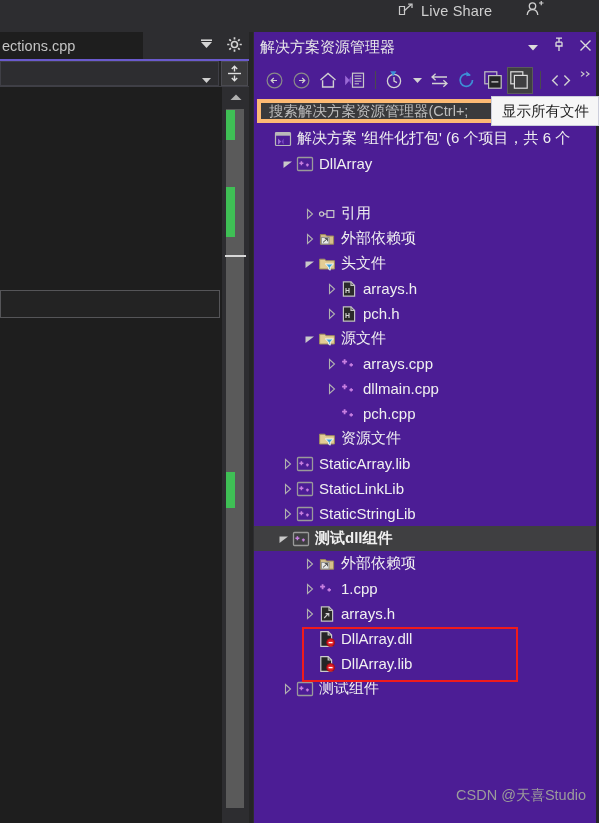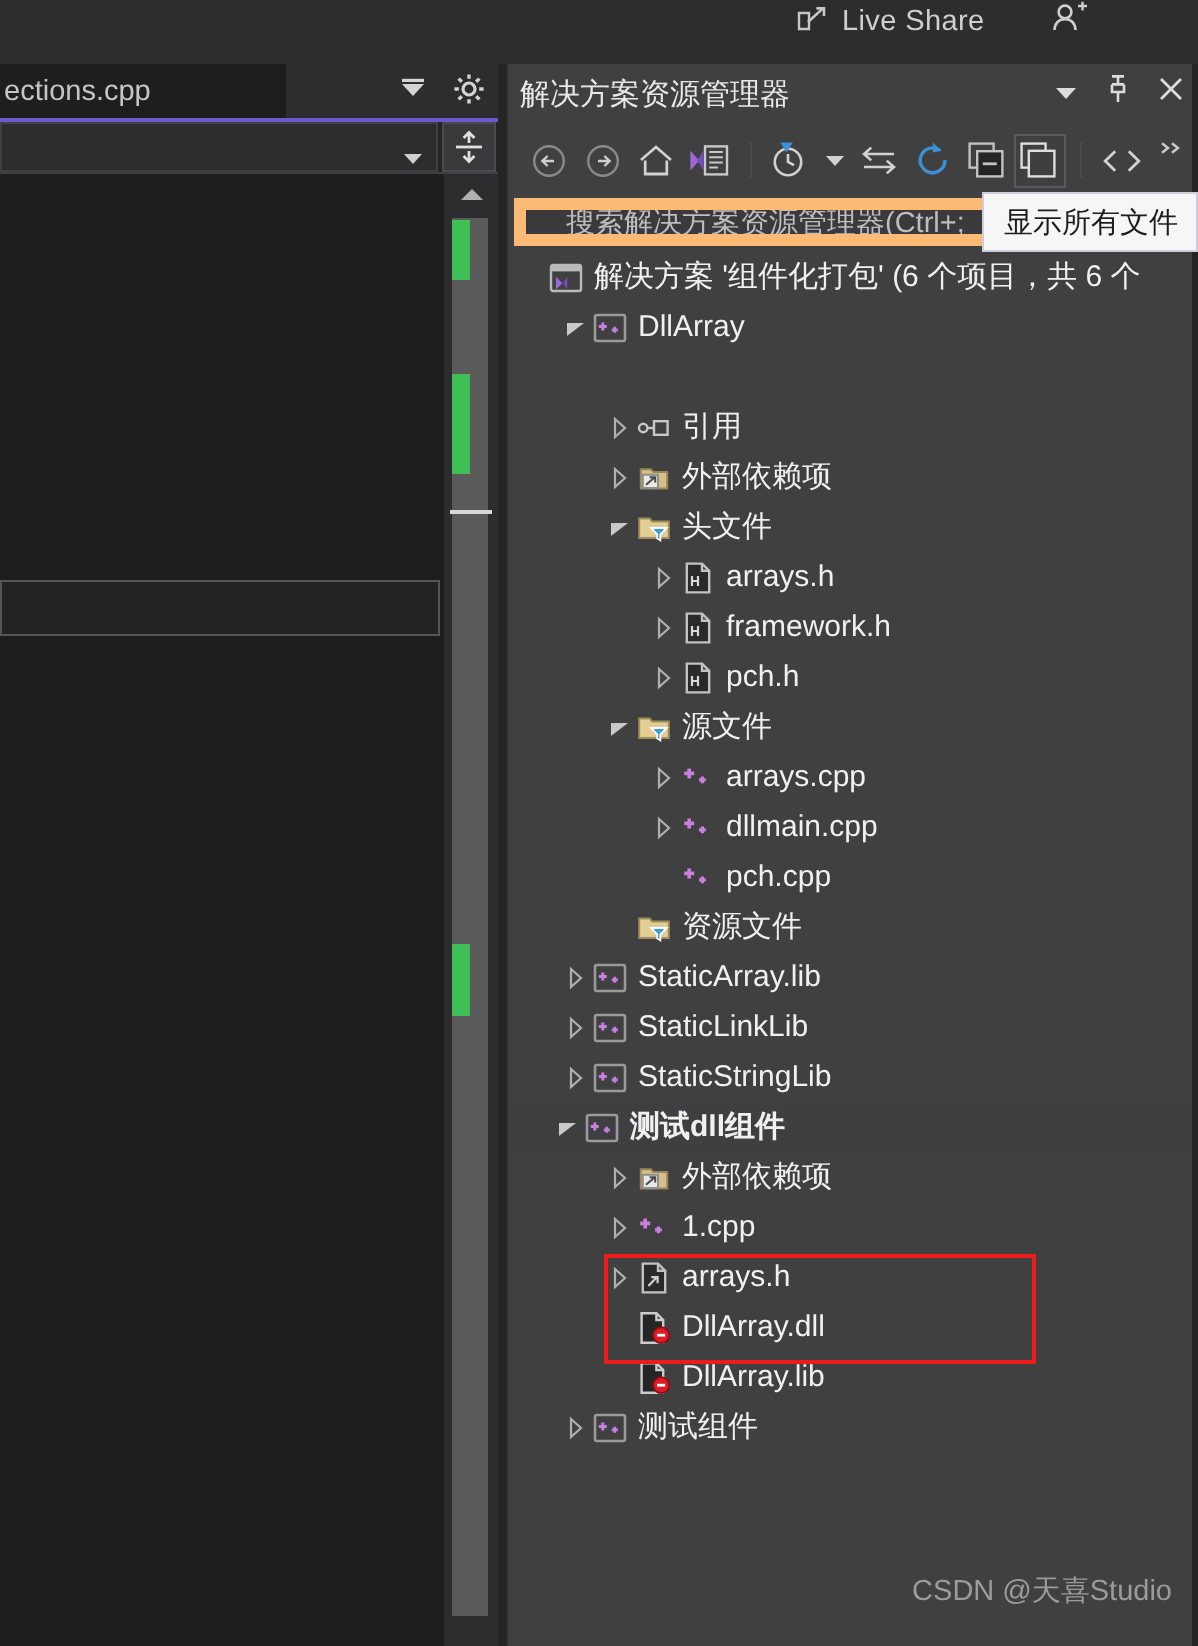--- a/index.html
+++ b/index.html
@@ -144,21 +144,21 @@
     position: absolute; left: 249px; top: 32px;
     width: 4px; height: 791px;
     background: #252526;
   }
 
   
   .solexp {
     position: absolute;
     left: 253px; top: 32px;
     width: 346px; height: 791px;
-    background: #404040;
+    background: #4c1d95;
     border-left: 1px solid #2d2d30;
     box-sizing: border-box;
   }
   .se-title {
     position: absolute; left: 0; top: 0;
     width: 346px; height: 30px;
     display: flex; align-items: center;
   }
   .se-title-text {
     font-size: 15px; color: #e8e8e8; padding-left: 6px;
@@ -185,24 +185,24 @@
     background: #3f3f41;
     border: 1px solid #5a5a5c;
   }
   .tsep {
     width: 1px; height: 18px; background: #4a4a4d; margin: 0 6px;
   }
   .se-search {
     position: absolute; left: 3px; top: 67px;
     width: 340px; height: 24px;
     background: #3a3a3c;
-    border: 6px solid #fdba74;
+    border: 4px solid #fdba74;
     box-sizing: border-box;
     display: flex; align-items: center;
-    padding-left: 20px;
+    padding-left: 8px;
     overflow: hidden;
   }
   .se-search-ph {
     font-size: 14.5px; color: #bdbdbd; white-space: nowrap;
   }
   .tooltip {
     position: absolute; left: 491px; top: 96px;
     width: 108px; height: 30px;
     background: #f6f6f6;
     border: 1px solid #cccedb;
@@ -549,35 +549,20 @@
               <path d="M4.5 2.5 L9.5 7 L4.5 11.5 Z" fill="none" stroke="#b0b0b0" stroke-width="1.1"></path>
             </svg>
           </span>
           <span class="ico">
             <svg width="18" height="18" viewBox="0 0 18 18">
               <path d="M3.4 1.8 H11 L14.6 5.4 V16.2 H3.4 Z" fill="#2a2a2a" stroke="#c2c2c2" stroke-width="1.2"></path>
               <path d="M11 1.8 V5.4 H14.6" fill="none" stroke="#c2c2c2" stroke-width="1.2"></path>
               <path d="M6 8 V13 M6 10.5 H9 M9 8 V13" stroke="#d8d8d8" stroke-width="1.1" fill="none"></path>
             </svg>
           </span>
-          <span class="lbl">framework.h</span>
-        </div>
-        <div class="row" style="padding-left: 70px;">
-          <span class="chev">
-            <svg width="14" height="14" viewBox="0 0 14 14">
-              <path d="M4.5 2.5 L9.5 7 L4.5 11.5 Z" fill="none" stroke="#b0b0b0" stroke-width="1.1"></path>
-            </svg>
-          </span>
-          <span class="ico">
-            <svg width="18" height="18" viewBox="0 0 18 18">
-              <path d="M3.4 1.8 H11 L14.6 5.4 V16.2 H3.4 Z" fill="#2a2a2a" stroke="#c2c2c2" stroke-width="1.2"></path>
-              <path d="M11 1.8 V5.4 H14.6" fill="none" stroke="#c2c2c2" stroke-width="1.2"></path>
-              <path d="M6 8 V13 M6 10.5 H9 M9 8 V13" stroke="#d8d8d8" stroke-width="1.1" fill="none"></path>
-            </svg>
-          </span>
           <span class="lbl">pch.h</span>
         </div>
         <div class="row" style="padding-left: 48px;">
           <span class="chev">
             <svg width="14" height="14" viewBox="0 0 14 14">
               <path d="M2.5 4.5 L11 4.5 L2.5 11 Z" fill="#c9c9c9"></path>
             </svg>
           </span>
           <span class="ico">
             <svg width="18" height="18" viewBox="0 0 18 18">

